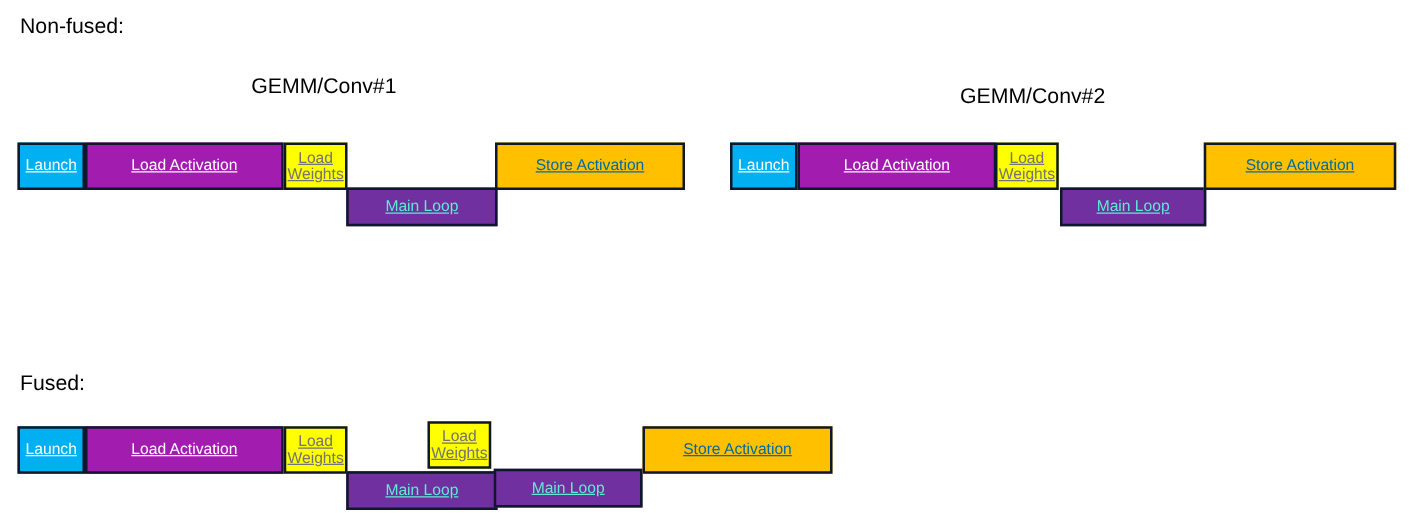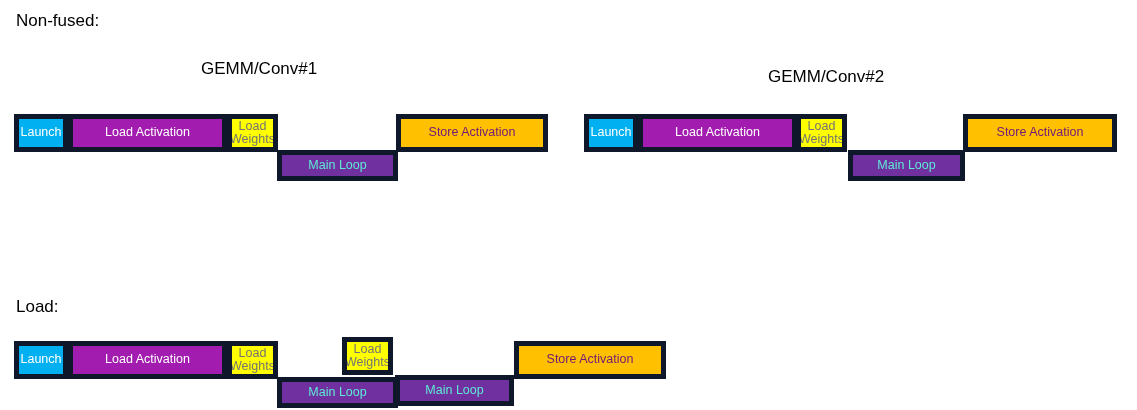--- a/index.html
+++ b/index.html
@@ -26,28 +26,29 @@
     position: absolute;
     font-size: 17px;
     color: #000000;
     line-height: 1;
     white-space: nowrap;
     text-align: left;
   }
   .bar {
     position: absolute;
     box-sizing: border-box;
-    border: 5px solid #0f172a;
+    border: 2px solid #0f172a;
     display: flex;
     align-items: center;
     justify-content: center;
     font-size: 12.5px;
     line-height: 1.05;
     text-align: center;
     overflow: hidden;
+    text-decoration: underline;
   }
   .bar-label {
     display: block;
     padding: 0 2px;
     white-space: pre-line;
   }
   .bar.launch {
     background: #00b0f0;
     color: #ffffff;
   }
@@ -59,21 +60,21 @@
     background: #ffff00;
     color: #737373;
     font-size: 12.5px;
   }
   .bar.main-loop {
     background: #7030a0;
     color: #5eead4;
   }
   .bar.store-activation {
     background: #ffc000;
-    color: #701a75;
+    color: #0369a1;
   }
 </style>
 </head>
 <body>
 
 <div id="canvas">
     <div class="section-title" style="left: 16px; top: 12px;">Non-fused:</div>
     <div class="group-title" style="left: 201px; top: 60px; width: 166px;">GEMM/Conv#1</div>
     <div class="group-title" style="left: 768px; top: 68px; width: 166px;">GEMM/Conv#2</div>
     <div class="bar launch" style="left: 14px; top: 114px; width: 54px; height: 38px;">
@@ -101,21 +102,21 @@
     <div class="bar load-weights" style="left: 796px; top: 114px; width: 51px; height: 38px;">
       <span class="bar-label">Load
 Weights</span>
     </div>
     <div class="bar main-loop" style="left: 848px; top: 150px; width: 117px; height: 31px;">
       <span class="bar-label">Main Loop</span>
     </div>
     <div class="bar store-activation" style="left: 963px; top: 114px; width: 154px; height: 38px;">
       <span class="bar-label">Store Activation</span>
     </div>
-    <div class="section-title" style="left: 16px; top: 298px;">Load:</div>
+    <div class="section-title" style="left: 16px; top: 298px;">Fused:</div>
     <div class="bar launch" style="left: 14px; top: 341px; width: 54px; height: 38px;">
       <span class="bar-label">Launch</span>
     </div>
     <div class="bar load-activation" style="left: 68px; top: 341px; width: 159px; height: 38px;">
       <span class="bar-label">Load Activation</span>
     </div>
     <div class="bar load-weights" style="left: 227px; top: 341px; width: 51px; height: 38px;">
       <span class="bar-label">Load
 Weights</span>
     </div>

